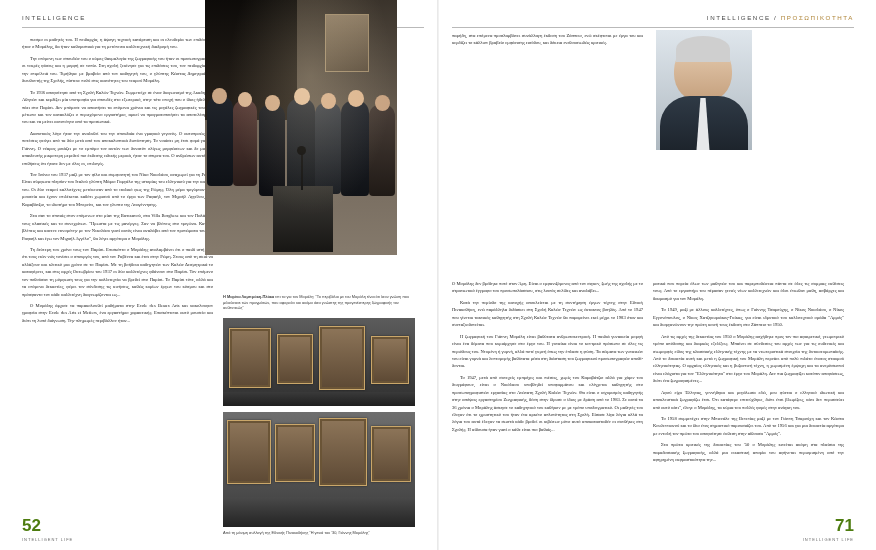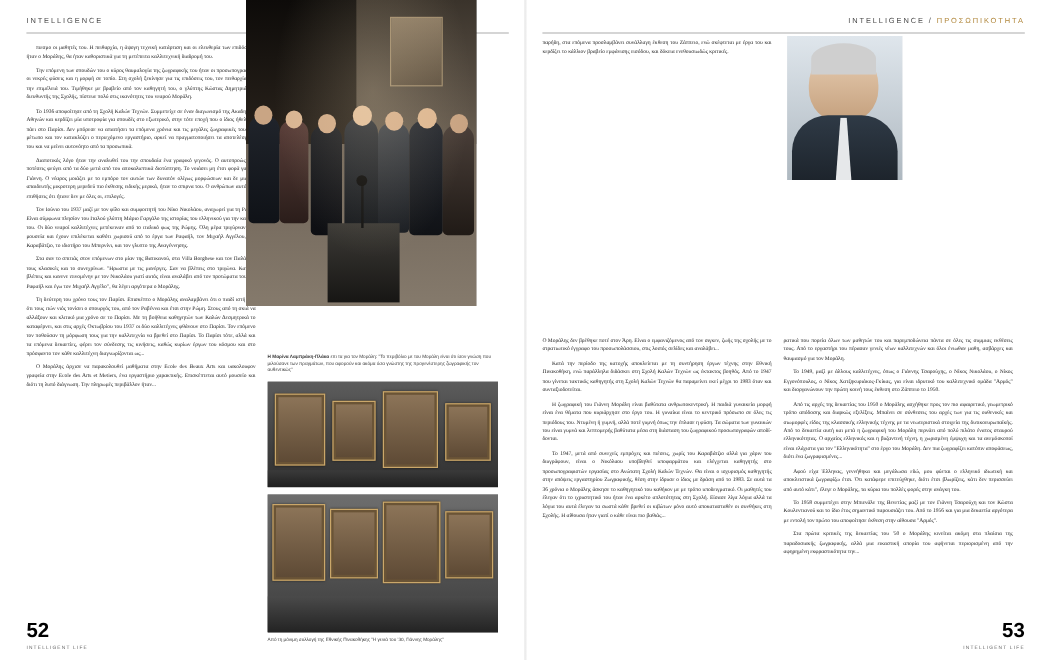--- a/index.html
+++ b/index.html
@@ -135,21 +135,21 @@
     width: 192px;
     background: linear-gradient(#6b6b6b, #3a3a3a);
   }
 
   .pagenum {
     position: absolute;
     bottom: 14px;
     font-family: "Liberation Sans", sans-serif;
     font-weight: bold;
     font-size: 17px;
-    color: #000000;
+    color: #4d7c0f;
     letter-spacing: 0;
   }
   .pagenum.left { left: 22px; }
   .pagenum.right { right: 22px; }
   .footlabel {
     position: absolute;
     bottom: 8px;
     font-family: "Liberation Sans", sans-serif;
     font-size: 4px;
     letter-spacing: 1px;
@@ -264,21 +264,21 @@
       <div class="col" style="width:191px">
         <p class="noindent">ρατικά που πορεία όλων των μαθητών του και παρεμποδώνεια πάντα σε όλες τις συμ­μιας εκθέσεις τους. Από το εργαστήρι του πέρασαν γενιές νέων καλλιτεχνών και όλοι ένιωθαν μαθη, ασβάρχες και θαυμασμό για τον Μοράλη.</p>
         <p>Το 1949, μαζί με άλλους καλλιτέχνες, όπως ο Γιάννης Τσαρούχης, ο Νίκος Νι­κολάου, ο Νίκος Εγγονόπουλος, ο Νίκος Χατζηκυριάκος-Γκίκας, για είναι ιδρυ­τικό του καλλιτεχνικό ομάδα "Αρμός" και διορ­γανώνουν την πρώτη κοινή τους έκθεση στο Ζάππειο το 1950.</p>
         <p>Από τις αρχές της δεκαετίας του 1950 ο Μοράλης ασχήθηκε προς τον πιο αφαι­ρετικό, γεωμετρικό τρόπο απόδοσης και διαρκώς εξελίξεις. Μπαίνει σε σύνθεσεις του αρχές των για τις ουθενικές και σιωμορ­φές είδος της κλασσικής ελληνικής τέχνης με τα νεωτεριστικά στοιχεία της δυτικοευ­ρωπαϊκής. Από το δεκαετία αυτή και μετά η ζωγραφική του Μοράλη περνάει από πολύ πιλάτο ένατος σταυρού ελληνικότητας. Ο αρχαίος ελληνικός και η βυζαντινή τέ­χνη, η χωρισμένη έμψυχη και τα ανεμό­σκοποί είναι ελάχιστα για τον "Ελληνικότητα" στο έργο του Μοράλη. Δεν πια ζωγραφίζει κατόπιν αποφάσεως, διότι ένα ζωγραφισμέ­νες...</p>
         <p>Αφού είχα Έλληνας, γεννήθηκα και μεγά­λωσα εδώ, μου φύεται ο ελληνικό ιδιωτική και αποκλειστικά ζωγραφίζω έτσι. Ότι κα­τάφερε επιτεύχθηκε, διότι έτσι βλωρίζεις, κάτι δεν περισσεύει από αυτό κάτι", έλεγε ο Μοράλης, τα κύρια του πολλές φορές στην ανάγκη του.</p>
         <p>Το 1958 συμμετέχει στην Μπιενάλε της Βενετίας μαζί με τον Γιάννη Τσαρούχη και τον Κώστα Κουλεντιανού και το ίδιο έτος σημαντικό παρουσιάζει του. Από το 1956 και για μια δεκαετία αργότερα με εντολή τον πρώτο του αποφοίτησε έκθεση στην αίθουσα "Αρμός".</p>
         <p>Στα πρώτα κριτικές της δεκαετίας του '50 ο Μοράλης κινείται ακόμη στα πλαίσια της παραδοσιακής ζωγραφικής, αλλά μια εικαστική απορία του αφήνεται περιορισμένη από την αφηρημένη εκφραστικότητα την...</p>
       </div>
     </div>
 
-    <div class="pagenum right">53</div>
+    <div class="pagenum right">71</div>
     <div class="footlabel right">INTELLIGENT LIFE</div>
   </div>
 
   <div style="position:absolute;left:452px;top:32px;width:191px;font-size:4.6px;line-height:1.62;text-align:justify;color:#1c1c1c;z-index:6">
     <p style="margin:0 0 4px 0;text-indent:0">παρήδη, στα επόμενα προσλαμβάνει συ­νάλλαγη έκθεση του Ζάππειο, ενώ σκέφτεται με έργα του και κερδίζει το κάλλιον βρα­βείο εμφάνισης εισόδου, και δόκεια ενε­θουσιωδώς κριτικές.</p>
   </div>
 
   <div style="position:absolute;left:656px;top:30px;width:96px;height:120px;z-index:7;overflow:hidden;background:linear-gradient(#e2e6ea,#b7bfc7)">
     <div style="position:absolute;left:0;top:0;width:96px;height:120px;background:linear-gradient(#dfe6ec,#aeb8c0)"></div>
     <div style="position:absolute;left:18px;top:10px;width:58px;height:62px;border-radius:50% 50% 45% 45%;background:linear-gradient(#e8cfb4,#c49f7c)"></div>

